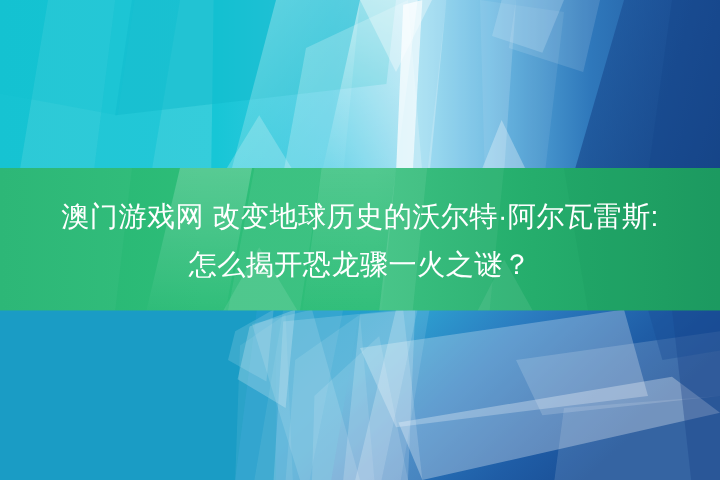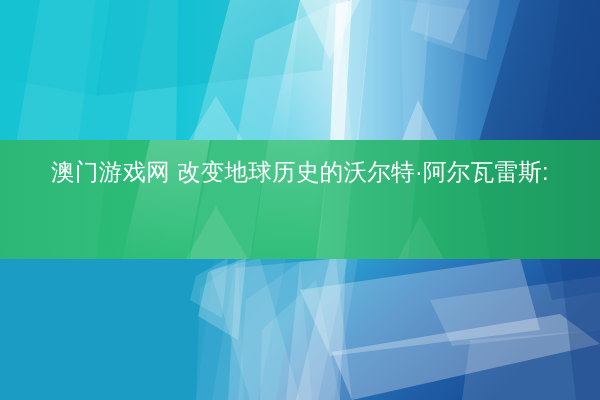--- a/index.html
+++ b/index.html
@@ -48,23 +48,23 @@
 
   .title-text {
     position: absolute;
     left: 0;
     top: 0;
     width: 600px;
     height: 119px;
     display: flex;
     flex-direction: column;
     align-items: center;
-    justify-content: flex-start;
+    justify-content: center;
     box-sizing: border-box;
-    padding: 12px 6px;
+    padding: 2px 6px;
   }
 
   .title-line {
     color: #ffffff;
     font-size: 23.5px;
     line-height: 40px;
     letter-spacing: 0.3px;
     white-space: nowrap;
     text-align: center;
     font-weight: 400;
@@ -214,16 +214,17 @@
       <polygon points="330,0 356,0 344,119 316,119" fill="#ffffff" opacity="0.12"></polygon>
       <polygon points="356,0 420,0 408,119 344,119" fill="#ffffff" opacity="0.05"></polygon>
       <polygon points="186,119 216,66 248,119" fill="#ffffff" opacity="0.10"></polygon>
       <polygon points="398,119 420,76 444,119" fill="#ffffff" opacity="0.08"></polygon>
       <polygon points="0,0 110,0 96,119 0,119" fill="#ffffff" opacity="0.03"></polygon>
       <polygon points="470,0 600,0 600,119 490,119" fill="#0d8a52" opacity="0.12"></polygon>
     </svg>
 
     <div class="title-text">
       <div class="title-line">澳门游戏网 改变地球历史的沃尔特·阿尔瓦雷斯:</div>
+      <div class="title-line">怎么揭开恐龙骤一火之谜？</div>
     </div>
   </div>
 
 </div>
 
 </body></html>

